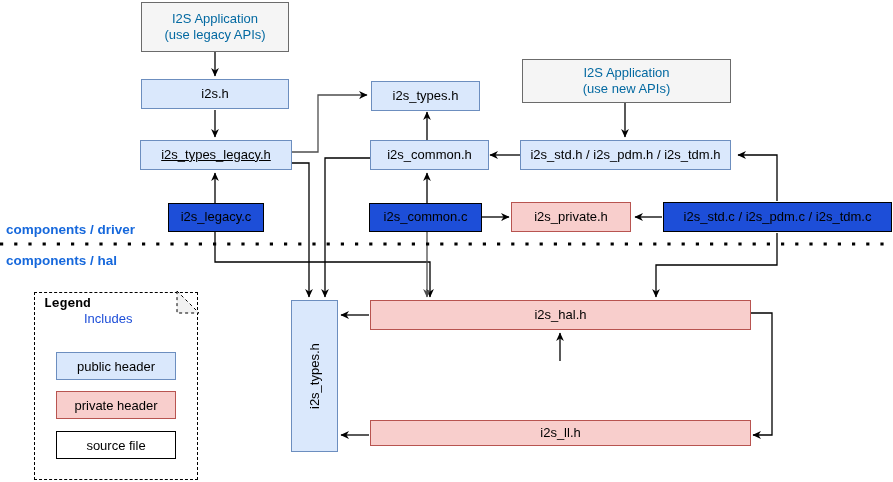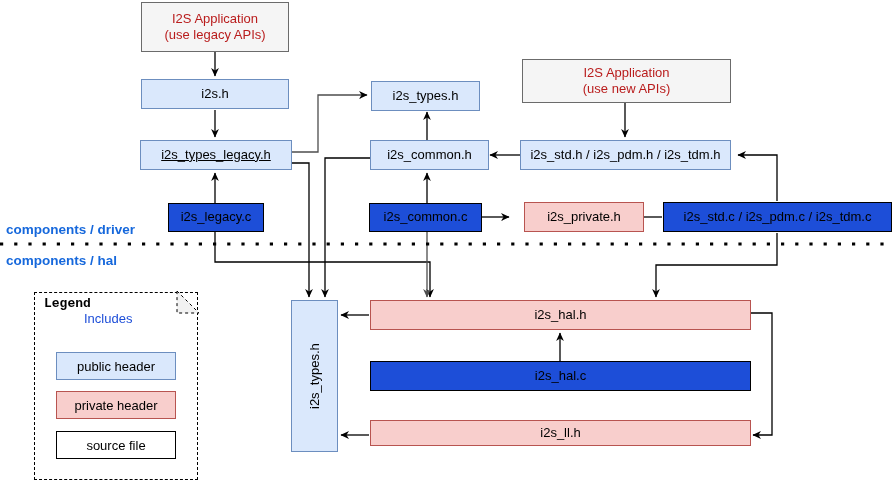--- a/index.html
+++ b/index.html
@@ -41,21 +41,21 @@
     background: #dae8fc;
     border-color: #6c8ebf;
   }
   .node.pink {
     background: #f8cecc;
     border-color: #b85450;
   }
   .node.gray {
     background: #f5f5f5;
     border-color: #6b6b6b;
-    color: #b91c1c;
+    color: #0369a1;
     text-align: center;
   }
   .node.src {
     background: #1d4ed8;
     border-color: #000000;
   }
   .node.vert span {
     transform: rotate(-90deg);
     white-space: nowrap;
     display: block;
@@ -198,21 +198,21 @@
   </div>
 
   <div class="node blue" style="left:370px; top:140px; width:119px; height:30px;">
     <span>i2s_common.h</span>
   </div>
 
   <div class="node src" style="left:369px; top:203px; width:113px; height:29px;">
     <span>i2s_common.c</span>
   </div>
 
-  <div class="node pink" style="left:524px; top:202px; width:120px; height:30px;">
+  <div class="node pink" style="left:511px; top:202px; width:120px; height:30px;">
     <span>i2s_private.h</span>
   </div>
 
   <div class="node gray" style="left:522px; top:59px; width:209px; height:44px;">
     <div>
       <div>I2S Application</div>
       <div>(use new APIs)</div>
     </div>
   </div>
 
@@ -225,23 +225,20 @@
   </div>
 
   <div class="node blue vert" style="left:291px; top:300px; width:47px; height:152px;">
     <span>i2s_types.h</span>
   </div>
 
   <div class="node pink" style="left:370px; top:300px; width:381px; height:30px;">
     <span>i2s_hal.h</span>
   </div>
 
-  <div class="node src" style="left:370px; top:361px; width:381px; height:30px;">
-    <span>i2s_hal.c</span>
-  </div>
 
   <div class="node pink" style="left:370px; top:420px; width:381px; height:26px;">
     <span>i2s_ll.h</span>
   </div>
 
   <div class="divider-label" style="left:6px; top:222px;">components / driver</div>
 
   <div class="divider-label" style="left:6px; top:253px;">components / hal</div>
 
   <div class="legend-box" style="left:34px; top:292px; width:164px; height:188px;"></div>

